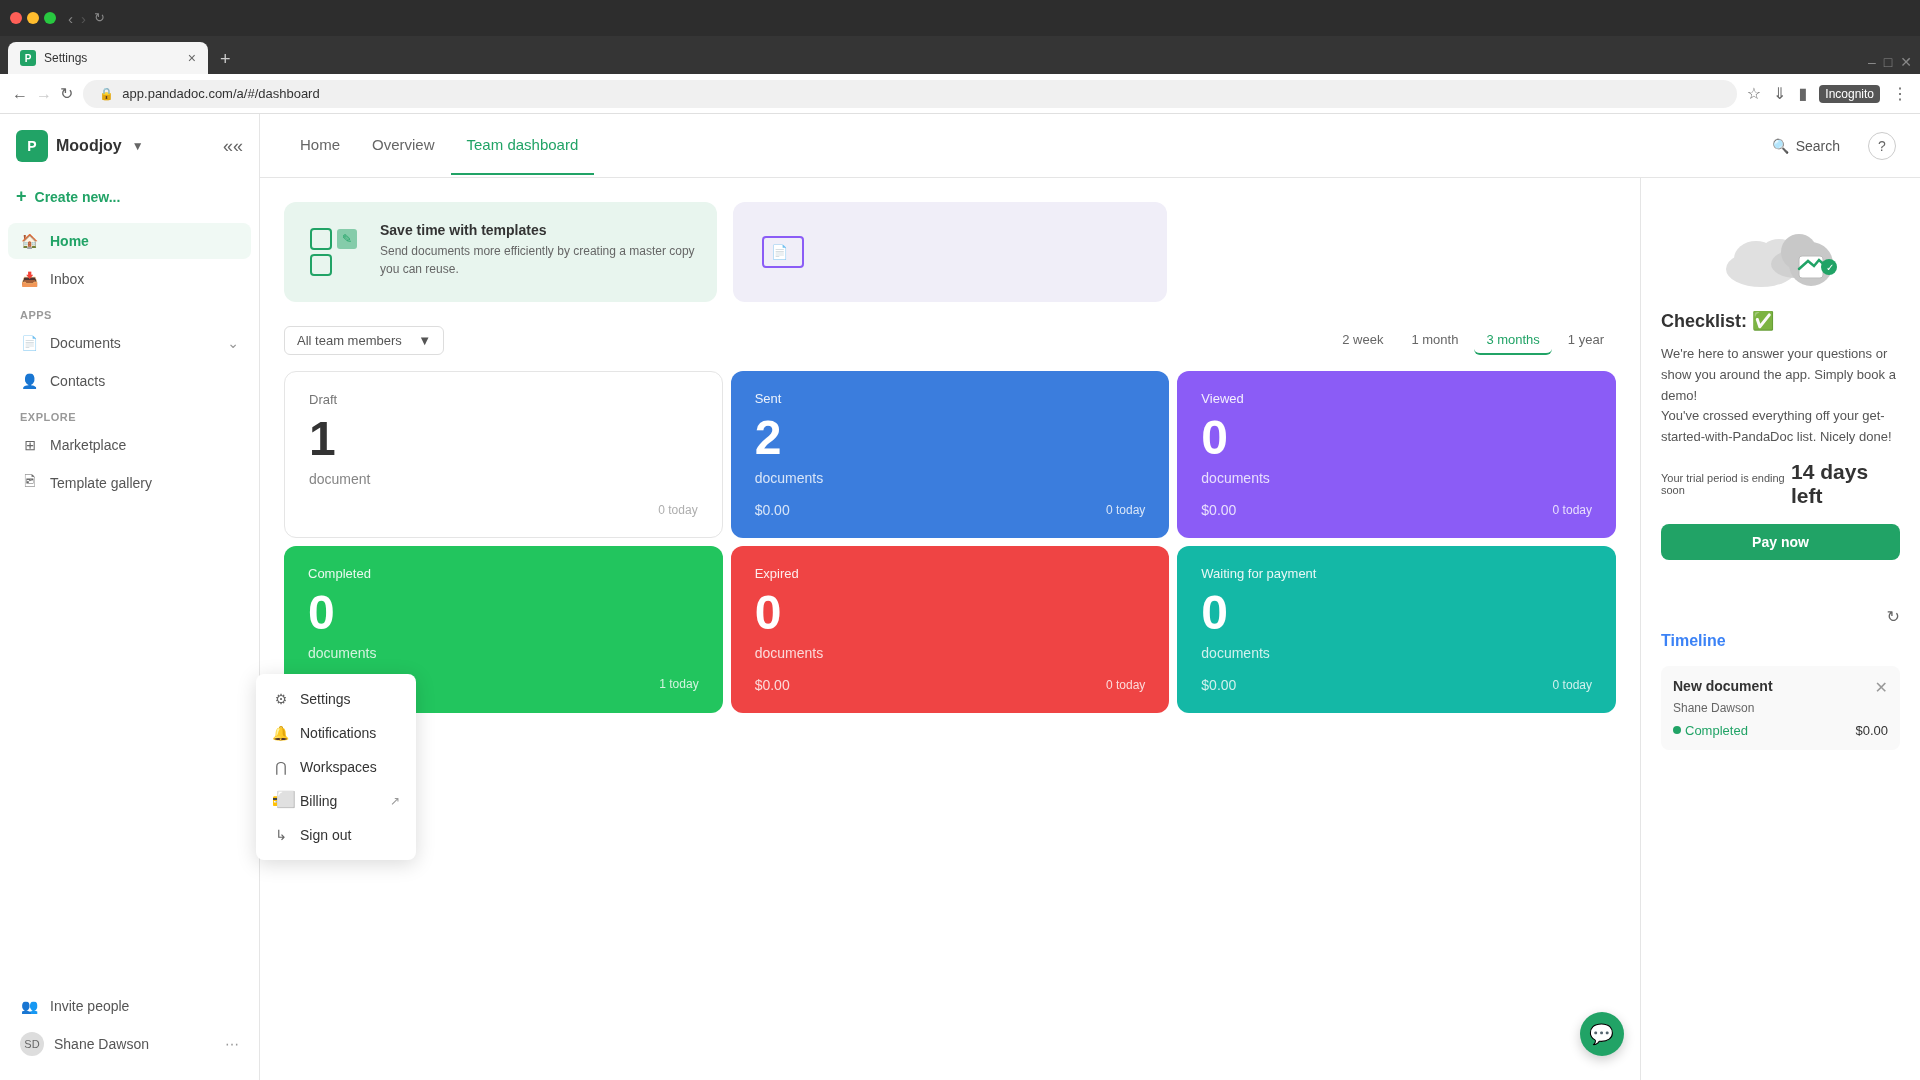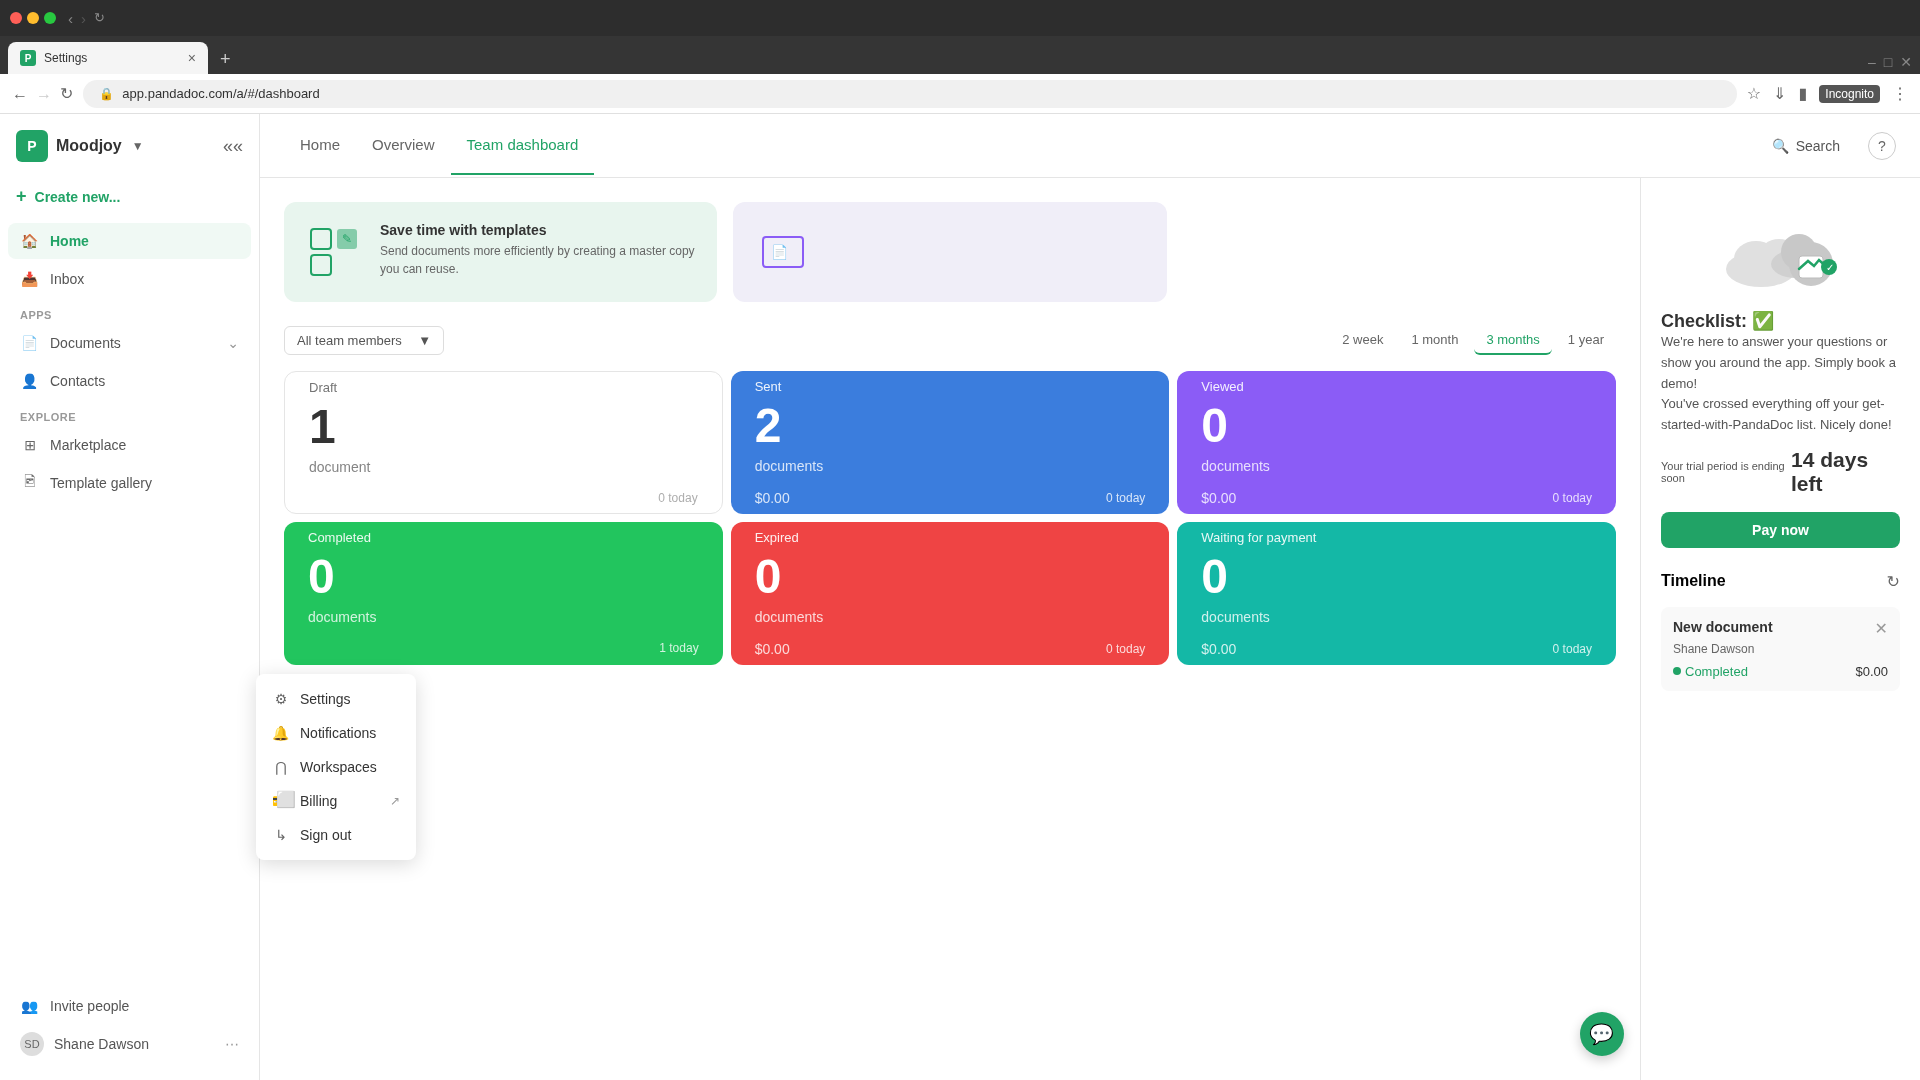--- a/index.html
+++ b/index.html
@@ -63,42 +63,42 @@
     .promo-icon { width: 60px; height: 60px; flex-shrink: 0; display: flex; align-items: center; justify-content: center; font-size: 32px; }
     .promo-text h3 { font-size: 14px; font-weight: 600; color: #333; margin-bottom: 4px; }
     .promo-text p { font-size: 12px; color: #666; line-height: 1.5; }
 
     
     .filter-bar { display: flex; align-items: center; gap: 12px; margin-bottom: 16px; }
     .team-filter { display: flex; align-items: center; gap: 4px; border: 1px solid #ddd; border-radius: 6px; padding: 6px 12px; font-size: 13px; color: #555; cursor: pointer; background: #fff; min-width: 160px; justify-content: space-between; }
     .time-filters { display: flex; gap: 4px; margin-left: auto; }
     .time-filter { padding: 6px 12px; font-size: 13px; color: #666; cursor: pointer; border-radius: 6px; }
     .time-filter.active { color: #21a366; border-bottom: 2px solid #21a366; font-weight: 500; }
-    .stat-card { padding: 8px 24px; border-radius: 12px; position: relative; }
+    .stat-card { padding: 20px 24px; border-radius: 12px; position: relative; }
     .stat-card.white { background: #fff; border: 1px solid #e5e5e5; }
     .stat-card.blue { background: #3b7ddd; color: white; }
     .stat-card.purple { background: #8b5cf6; color: white; }
     .stat-card.green { background: #22c55e; color: white; }
     .stat-card.red { background: #ef4444; color: white; }
     .stat-card.teal { background: #14b8a6; color: white; }
     .stat-label { font-size: 13px; opacity: 0.9; margin-bottom: 8px; }
     .stat-number { font-size: 48px; font-weight: 700; line-height: 1; margin-bottom: 8px; }
     .stat-unit { font-size: 14px; opacity: 0.8; margin-bottom: 16px; }
     .stat-footer { display: flex; justify-content: space-between; align-items: center; font-size: 12px; opacity: 0.8; }
     .stat-amount { font-size: 14px; font-weight: 500; }
 
     
     .right-panel { width: 280px; border-left: 1px solid #e5e5e5; overflow-y: auto; padding: 20px; background: #fff; flex-shrink: 0; }
-    .checklist-header { display: flex; align-items: center; justify-content: space-between; }
+    .checklist-header { display: flex; align-items: center; justify-content: space-between; margin-bottom: 12px; }
 
     .trial-info { display: flex; justify-content: space-between; align-items: center; margin-bottom: 16px; }
     .pay-now-btn { width: 100%; background: #21a366; color: white; border: none; border-radius: 8px; padding: 10px; font-size: 14px; font-weight: 600; cursor: pointer; margin-bottom: 24px; }
 
     .timeline-header { display: flex; justify-content: space-between; align-items: center; margin-bottom: 16px; }
-    .timeline-title { font-size: 16px; font-weight: 600; color: #000000; }
+    .timeline-title { font-size: 16px; font-weight: 600; color: #3b82f6; margin-top: 48px; }
     .refresh-icon { color: #666; cursor: pointer; font-size: 16px; }
 
     .timeline-item { background: #f9f9f9; border-radius: 8px; padding: 12px; position: relative; }
     .timeline-item-header { display: flex; justify-content: space-between; align-items: flex-start; margin-bottom: 4px; }
     .timeline-doc-name { font-size: 14px; font-weight: 600; color: #333; }
     .timeline-close { color: #999; cursor: pointer; font-size: 16px; }
     .timeline-author { font-size: 12px; color: #666; margin-bottom: 8px; }
     .timeline-status { display: flex; justify-content: space-between; align-items: center; }
     .status-completed { color: #21a366; font-size: 13px; font-weight: 500; display: flex; align-items: center; gap: 4px; }
     .status-amount { font-size: 13px; color: #333; }

